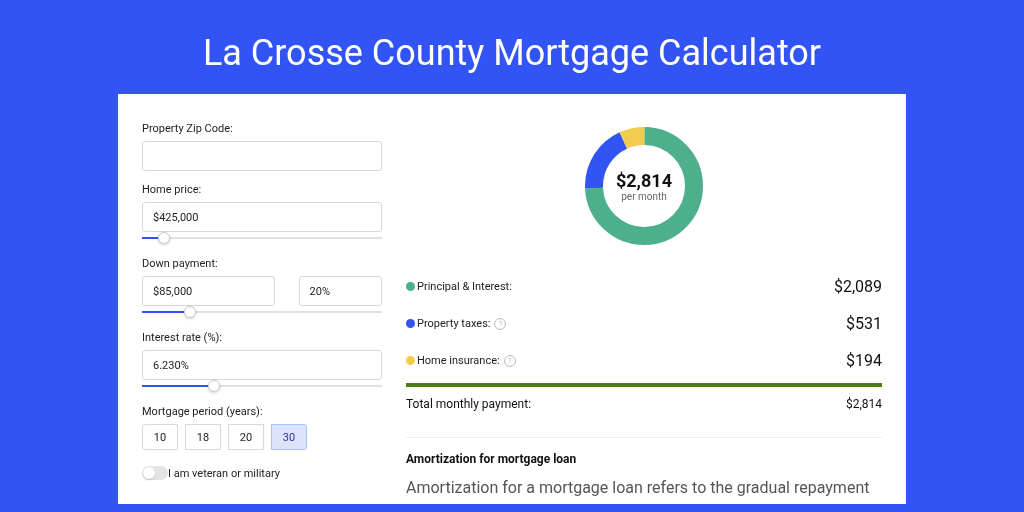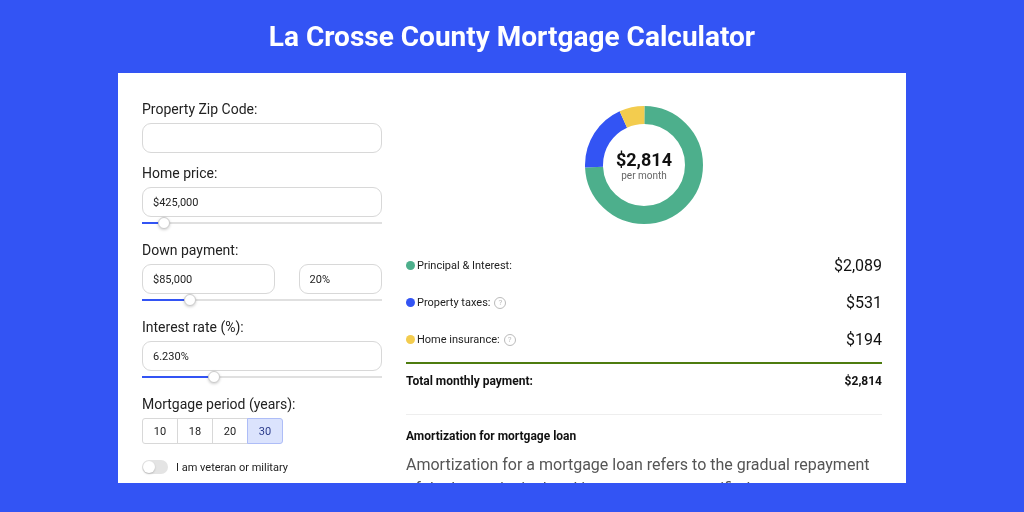--- a/index.html
+++ b/index.html
@@ -1,50 +1,50 @@
 <!DOCTYPE html>
 <html><head>
 <meta charset="utf-8">
 <style>
 *{box-sizing:border-box;margin:0;padding:0;font-family:-apple-system,BlinkMacSystemFont,"Segoe UI",Roboto,Arial,sans-serif}
 body{background:#3354F4;width:1024px;height:512px;overflow:hidden;position:relative}
-.title{color:#fff;font-size:28px;font-weight:700;text-align:center;padding:20px 0 20px}
+.title{color:#fff;font-size:36px;font-weight:400;text-align:center;padding:32px 0 20px}
 .card{background:#fff;width:788px;margin:0 auto;padding:28px 24px 0;display:flex;gap:24px;height:410px;overflow:hidden}
 .left{width:240px;flex-shrink:0}
 .right{flex:1}
-.lbl{font-size:14px;color:#222;margin-bottom:6px}
-.inp{width:100%;height:30px;border:1px solid #d8d8d8;border-radius:9px;padding:0 10px;font-size:11px;color:#222;background:#fff}
+.lbl{font-size:11px;color:#222;margin-bottom:6px}
+.inp{width:100%;height:30px;border:1px solid #d8d8d8;border-radius:3px;padding:0 10px;font-size:11px;color:#222;background:#fff}
 .row{display:flex;gap:24px}
 .row .inp:first-child{flex:1.8}.row .inp:last-child{flex:1}
 .slider{position:relative;height:14px;margin-top:-1px;margin-bottom:10px}
 .track{position:absolute;top:6px;left:0;height:2px;background:#e0e0e0;width:100%}
 .fill{position:absolute;top:6px;left:0;height:2px;background:#3354F4}
 .thumb{position:absolute;top:1px;width:12px;height:12px;border-radius:50%;background:#fff;border:1px solid #ccc;box-shadow:0 1px 3px rgba(0,0,0,.2)}
-.pills{display:flex;gap:0;margin-bottom:16px}
+.pills{display:flex;gap:8px;margin-bottom:16px}
 .pill{width:36px;height:26px;border:1px solid #d8d8d8;display:flex;align-items:center;justify-content:center;font-size:11px;color:#222;cursor:pointer;background:#fff;margin-left:-1px}
 .pill:first-child{border-radius:3px 0 0 3px;margin-left:0}
 .pill:last-child{border-radius:0 3px 3px 0}
 .pill.active{background:#dbe3fd;border-color:#aebdf7;color:#2a3a8a;position:relative;z-index:1}
-.toggle-row{display:flex;align-items:center;gap:8px;font-size:11px;color:#222}
+.toggle-row{display:flex;align-items:center;font-size:11px;color:#222}
 .toggle{width:26px;height:14px;border-radius:10px;background:#e4e4e4;position:relative}
 .toggle::after{content:"";position:absolute;width:12px;height:12px;background:#fff;border-radius:50%;top:1px;left:1px;box-shadow:0 1px 2px rgba(0,0,0,.2)}
 .grp{margin-bottom:12px}
 .sect-title{font-size:12px;font-weight:700;color:#111;margin-bottom:14px}
 .donut-wrap{display:flex;justify-content:center;margin-bottom:18px}
 .donut{position:relative;width:128px;height:128px}
 .donut-center{position:absolute;inset:0;display:flex;flex-direction:column;align-items:center;justify-content:center}
 .donut-val{font-size:18px;font-weight:700;color:#111}
 .donut-sub{font-size:10px;color:#666}
 .legend-row{display:flex;align-items:center;justify-content:space-between;font-size:11px;color:#222;padding:9px 0}
 .legend-row+.legend-row{border-top:0}
 .legend-left{display:flex;align-items:center;gap:2px}
 .dot{width:9px;height:9px;border-radius:50%}
 .help{width:12px;height:12px;border-radius:50%;border:1px solid #bbb;color:#bbb;font-size:8px;display:inline-flex;align-items:center;justify-content:center;margin-left:2px}
 .legend-val{font-size:16px;color:#111}
-.total-row{display:flex;justify-content:space-between;font-size:12px;font-weight:700;color:#111;padding:10px 0;border-top:2px solid #4d7c0f;margin-top:4px}
+.total-row{display:flex;justify-content:space-between;font-size:12px;font-weight:400;color:#111;padding:10px 0;border-top:4px solid #4d7c0f;margin-top:4px}
 .amort{border-top:1px solid #eee;margin-top:16px;padding-top:14px}
 .amort .sect-title{margin-bottom:10px}
 .amort-text{font-size:16px;color:#555;line-height:1.5}
 </style>
 </head>
 <body>
 
 <div class="title">La Crosse County Mortgage Calculator</div>
 
 <div class="card">

